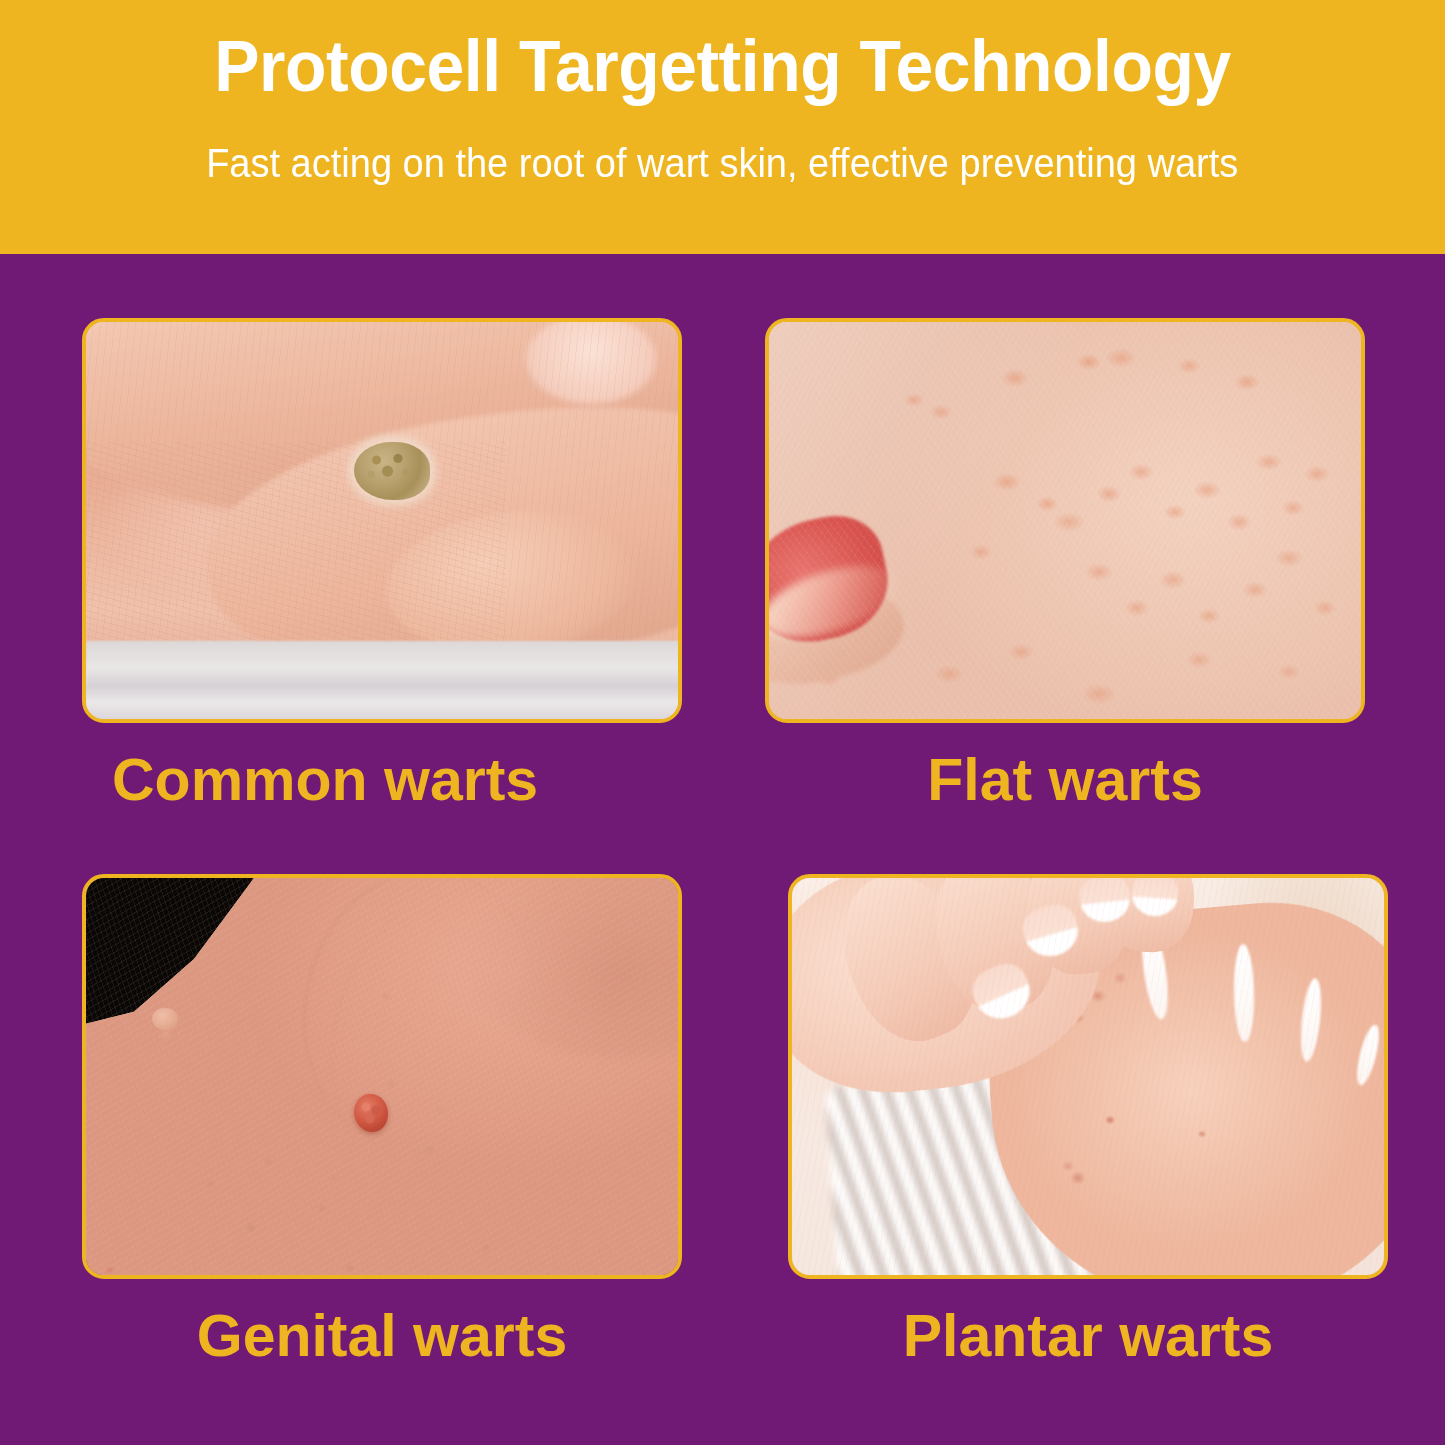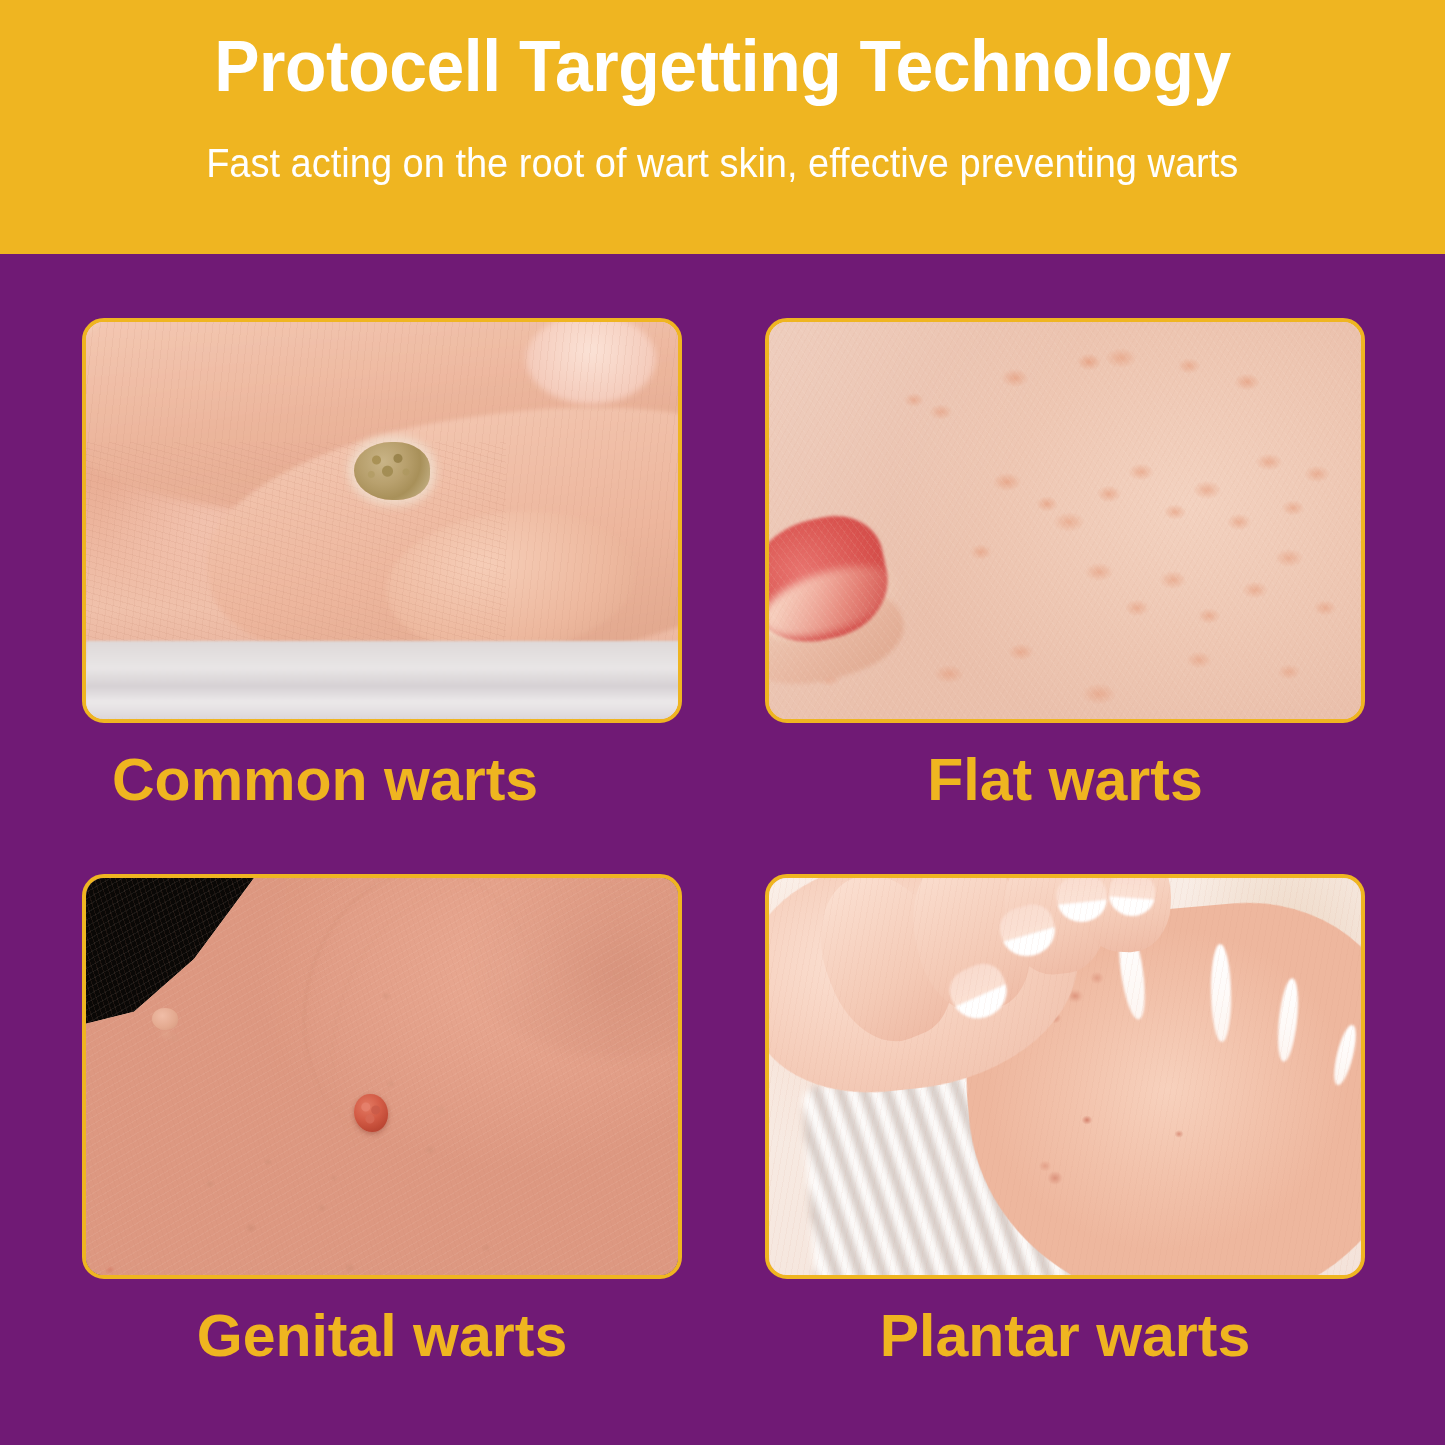--- a/index.html
+++ b/index.html
@@ -41,21 +41,21 @@
   .grid{
     position:relative;
     width:1445px;
     height:1191px;
     background:#701a75;
   }
   .cell{ position:absolute; }
   .cell-0{ left:82px;  top:64px;  }
   .cell-1{ left:765px; top:64px;  }
   .cell-2{ left:82px;  top:620px; }
-  .cell-3{ left:765px; top:620px; }
+  .cell-3{ left:788px; top:620px; }
 
   .photo-frame{
     width:600px; height:405px;
     border:4px solid #EFB521;
     border-radius:22px;
     overflow:hidden;
     position:relative;
     background:#e8b79f;
   }
   .photo{

